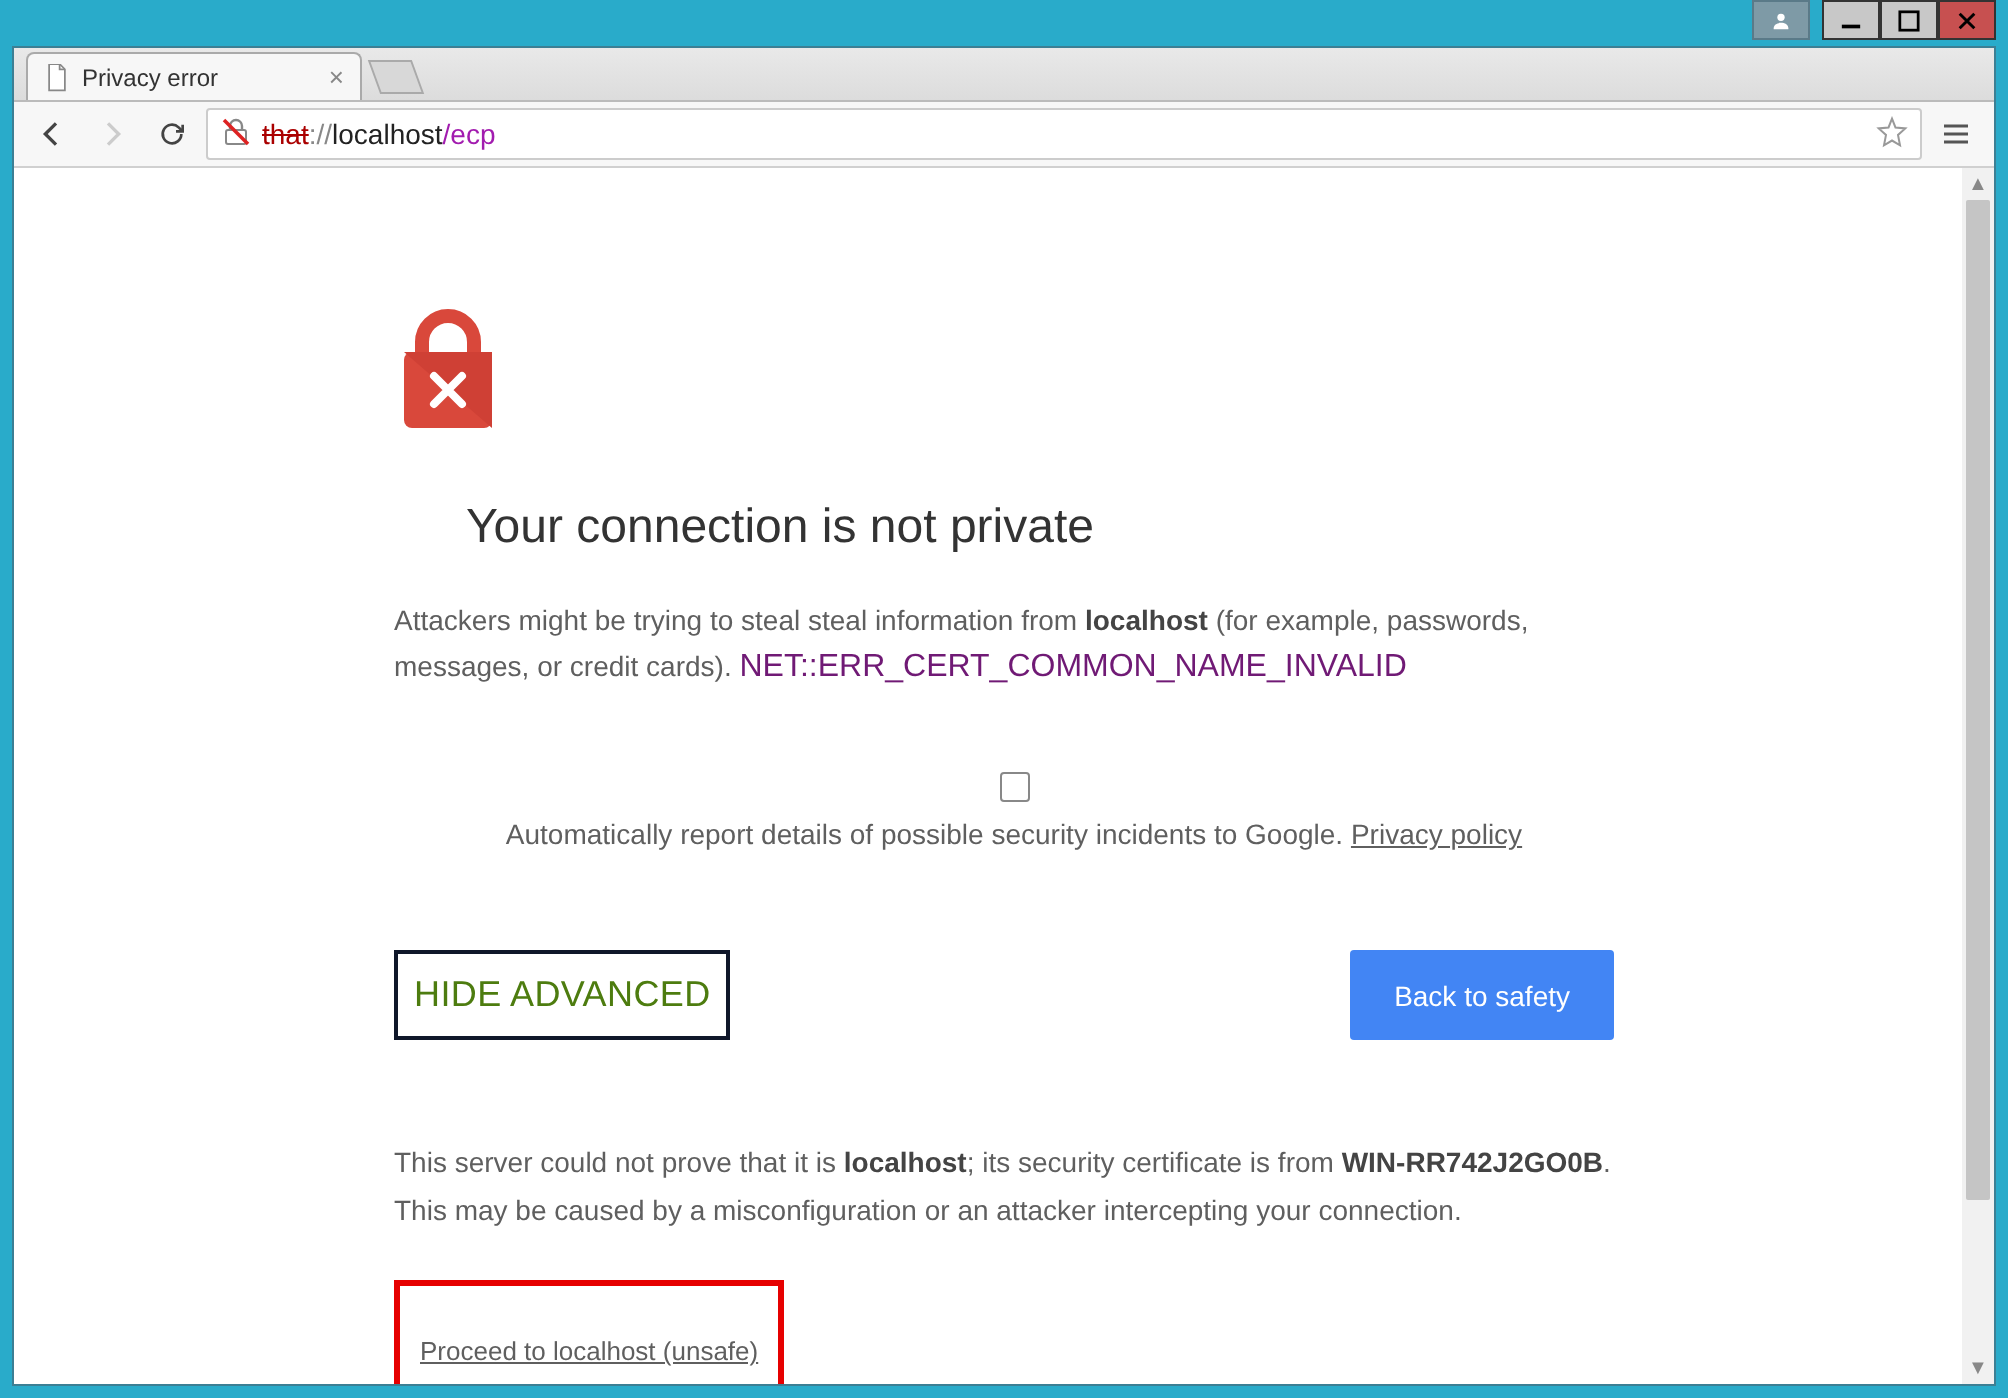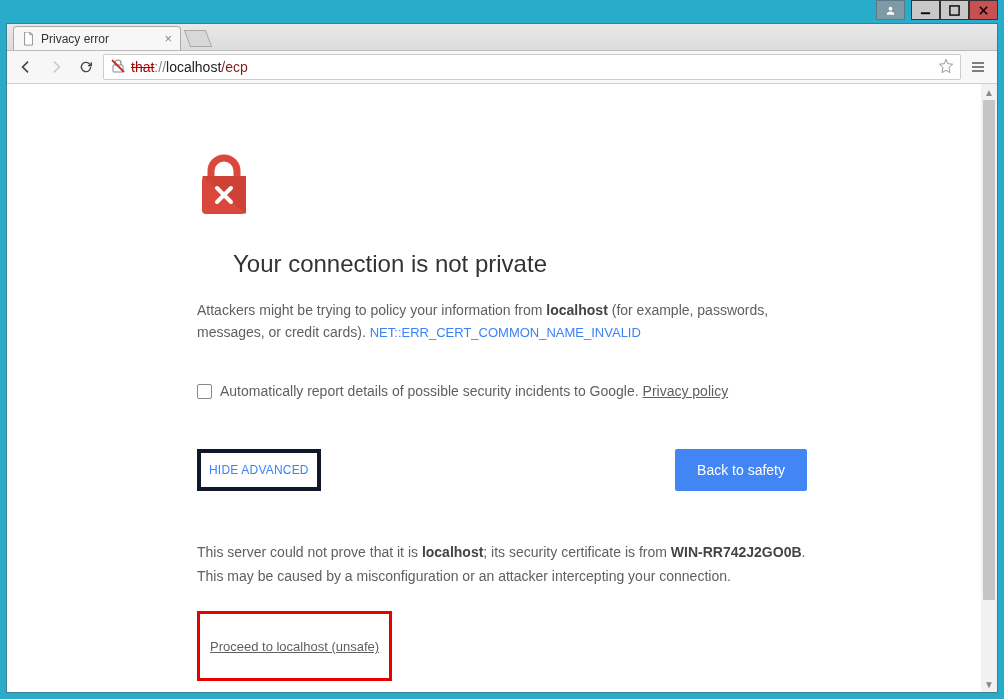--- a/index.html
+++ b/index.html
@@ -108,21 +108,21 @@
     display: flex;
     align-items: center;
     padding: 0 6px;
     font-size: 14px;
     gap: 5px;
   }
   .addr-icon { flex-shrink: 0; }
   .url-scheme { color: #a00; text-decoration: line-through; }
   .url-sep { color: #888; }
   .url-host { color: #222; }
-  .url-path { color: #7f1d1d; }
+  .url-path { color: #a21caf; }
   .star { margin-left: auto; color: #999; cursor: pointer; }
   .menu-btn {
     width: 26px;
     height: 26px;
     display: flex;
     align-items: center;
     justify-content: center;
     color: #555;
     cursor: pointer;
   }
@@ -172,44 +172,45 @@
   }
   .heading {
     font-size: 24px;
     font-weight: 400;
     color: #333;
     margin-bottom: 22px;
     margin-left: 36px;
   }
   .paragraph { line-height: 1.55; margin-bottom: 18px; }
   .paragraph .host-bold { font-weight: 600; color: #444; }
-  .err-code { color: #3b82f6; font-size: 13px; }
+  .err-code { color: #701a75; font-size: 16px; }
   .checkbox-row {
     display: flex;
     align-items: center;
     gap: 8px;
-    margin: 40px 0 50px 0;
+    margin: 40px 0 50px 10px;
+    flex-direction: column;
   }
   .checkbox {
     width: 15px; height: 15px;
     border: 1px solid #888;
     border-radius: 2px;
     background: #fff;
     cursor: pointer;
   }
   .policy-link { text-decoration: underline; color: #5f5f5f; cursor: pointer; }
   .button-row {
     display: flex;
     margin-bottom: 50px;
   }
   .hide-adv-btn {
-    border: 4px solid #0f172a;
-    background: #fff;
-    color: #3b82f6;
-    font-size: 12px;
+    border: 2px solid #0f172a;
+    background: #fff;
+    color: #4d7c0f;
+    font-size: 18px;
     padding: 10px 8px;
     cursor: pointer;
     letter-spacing: 0.2px;
   }
   .safety-btn {
     margin-left: auto;
     background: #4285f4;
     color: #ffffff;
     border: none;
     font-size: 14px;
@@ -329,21 +330,21 @@
           <path d="M5 22 L49 60" stroke="#c03b2f" stroke-width="0"></path>
           <polygon points="5,22 49,22 49,60" fill="#cf4035"></polygon>
           <rect x="5" y="22" width="44" height="38" rx="4" fill="none"></rect>
           <path d="M20 34l14 14M34 34l-14 14" stroke="#fff" stroke-width="4" stroke-linecap="round"></path>
         </svg>
       </div>
 
       <h1 class="heading">Your connection is not private</h1>
 
       <p class="paragraph">
-        <span>Attackers might be trying to policy your information from </span><span class="host-bold">localhost</span><span> (for example, passwords, messages, or credit cards). </span><span class="err-code">NET::ERR_CERT_COMMON_NAME_INVALID</span>
+        <span>Attackers might be trying to steal steal information from </span><span class="host-bold">localhost</span><span> (for example, passwords, messages, or credit cards). </span><span class="err-code">NET::ERR_CERT_COMMON_NAME_INVALID</span>
       </p>
 
       <div class="checkbox-row">
         <div class="checkbox"></div>
         <span>
           <span>Automatically report details of possible security incidents to Google. </span><span class="policy-link">Privacy policy</span>
         </span>
       </div>
 
       <div class="button-row">

